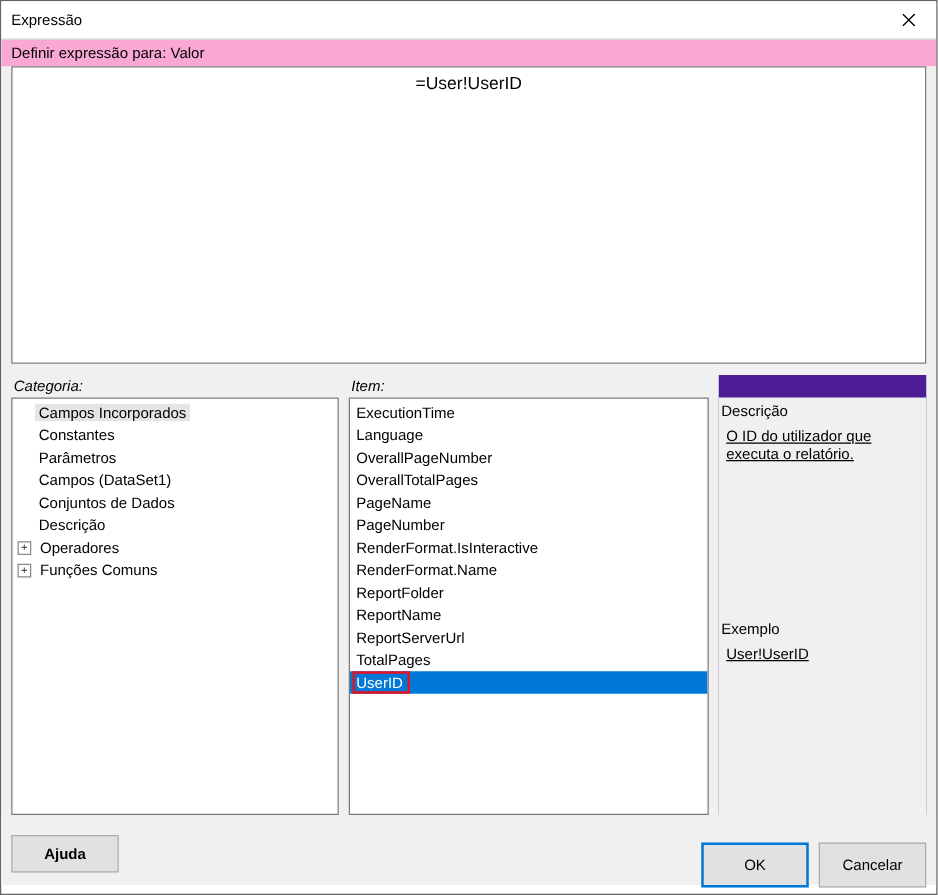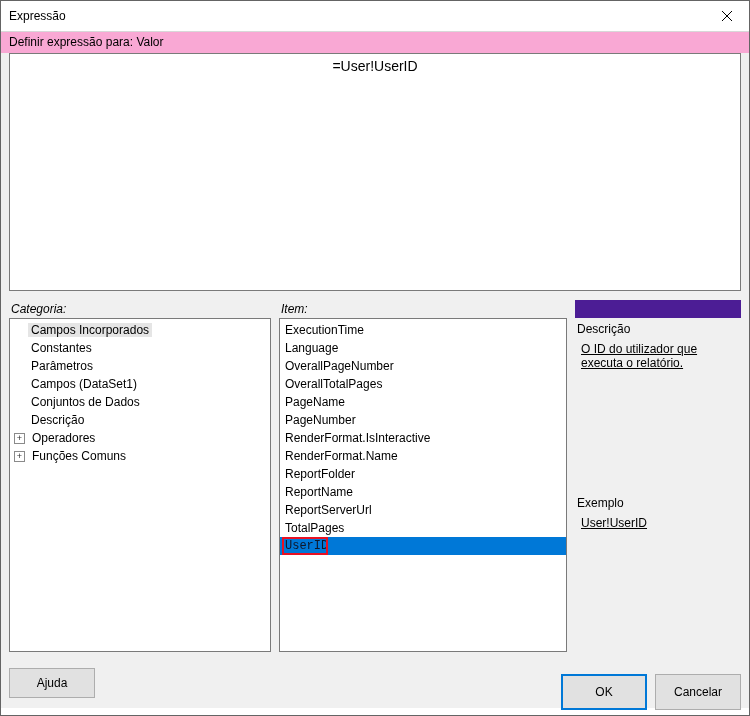--- a/index.html
+++ b/index.html
@@ -115,22 +115,21 @@
   .list-item {
     height: 18px;
     line-height: 18px;
     padding: 0 5px;
     cursor: pointer;
     white-space: nowrap;
     position: relative;
   }
   .list-item.selected {
     background: #0078d7;
-    color: #0f172a;
-    font-family: Liberation Mono, monospace;
+    color: #ffffff;
   }
   .list-item .red-mark {
     position: absolute;
     left: 2px;
     top: 0px;
     height: 18px;
     border: 2px solid #e81123;
     pointer-events: none;
   }
   .right-section {
@@ -170,20 +169,21 @@
     border: 1px solid #adadad;
     background: #e1e1e1;
     font-family: inherit;
     font-size: 12px;
     cursor: pointer;
     padding: 0 14px;
   }
   .btn-help {
     width: 79px;
     height: 30px;
+    font-weight: bold;
   }
   .btn-default {
     border: 2px solid #0078d7;
   }
   .right-btns {
     display: flex;
     gap: 8px;
     margin-top: 18px;
   }
   .bg-gray { background: #f0f0f0; }

